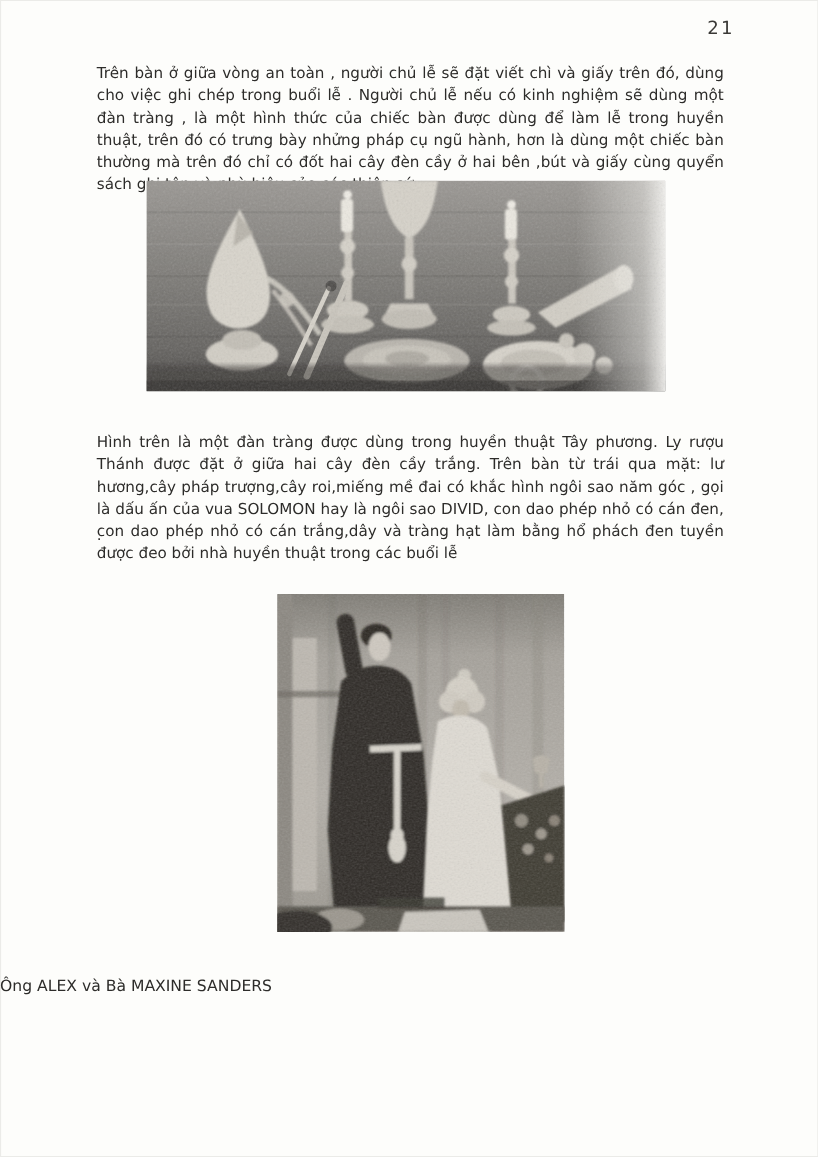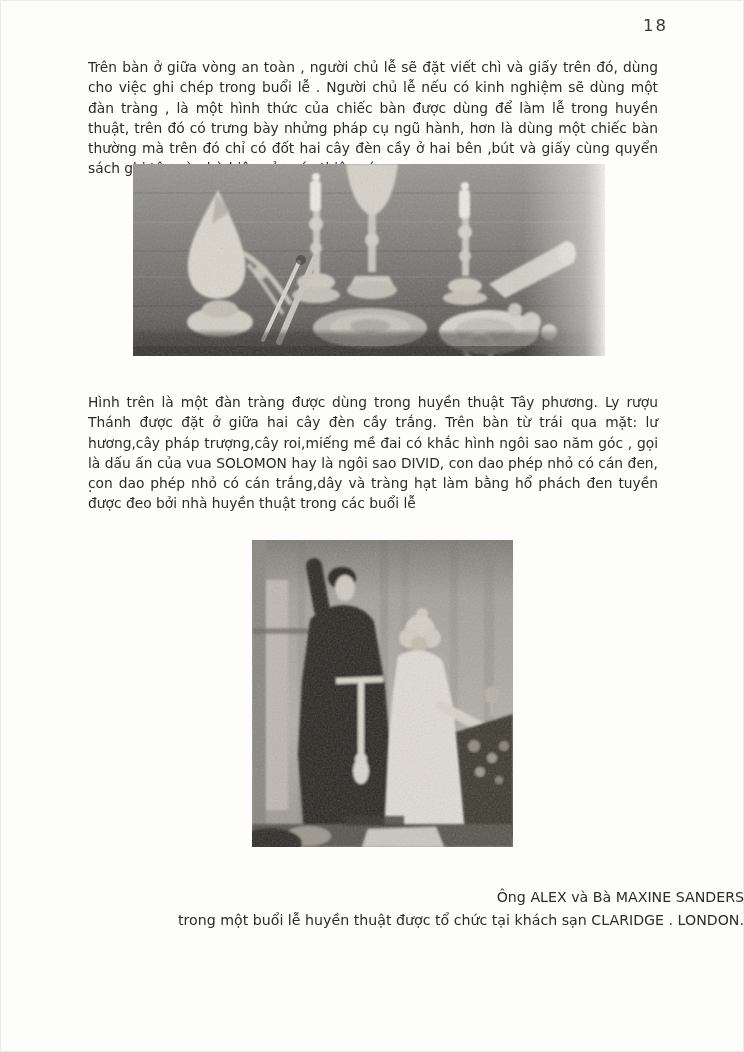--- a/index.html
+++ b/index.html
@@ -40,32 +40,32 @@
     overflow: hidden;
   }
   .photo1 { left: 133px; top: 164px; width: 472px; height: 192px; }
   .photo2 { left: 252px; top: 540px; width: 261px; height: 307px; }
   .photo svg { display: block; }
   .caption {
     position: absolute;
     left: 0;
     top: 886px;
     width: 744px;
-    text-align: right;
+    text-align: left;
     font-size: 14.2px;
     line-height: 22.5px;
     color: #2d2c2a;
   }
 </style>
 </head>
 <body>
 
 <div class="page">
 
-  <div class="page-number">18</div>
+  <div class="page-number">21</div>
 
   <p class="para para1">Trên bàn ở giữa vòng an toàn , người chủ lễ sẽ đặt viết chì và giấy trên đó, dùng cho việc ghi chép trong buổi lễ . Người chủ lễ nếu có kinh nghiệm sẽ dùng một đàn tràng , là một hình thức của chiếc bàn được dùng để làm lễ trong huyền thuật, trên đó có trưng bày nhửng pháp cụ ngũ hành, hơn là dùng một chiếc bàn thường mà trên đó chỉ có đốt hai cây đèn cầy ở hai bên ,bút và giấy cùng quyển sách ghi tên và phù hiệu của các thiên sứ.</p>
 
   <figure class="photo photo1" aria-label="altar-ritual-objects-photo">
     <svg width="472" height="192" viewBox="0 0 472 192">
       <defs>
         <linearGradient id="p1bg" x1="0" y1="0" x2="0" y2="1">
           <stop offset="0" stop-color="#9a9793"></stop>
           <stop offset="0.45" stop-color="#7d7b77"></stop>
           <stop offset="0.8" stop-color="#64625f"></stop>
@@ -248,16 +248,15 @@
         <ellipse cx="56" cy="296" rx="23" ry="10" fill="#9a958c"></ellipse>
         <ellipse cx="18" cy="303" rx="32" ry="15" fill="#2e2b26"></ellipse>
         <rect x="92" y="276" width="60" height="10" fill="#36332c" opacity="0.8"></rect>
       </g>
       <rect width="261" height="307" filter="url(#grain2)" opacity="0.24"></rect>
     </svg>
   </figure>
 
   <div class="caption">
     <div>Ông ALEX và Bà MAXINE SANDERS</div>
-    <div>trong một buổi lễ huyền thuật được tổ chức tại khách sạn CLARIDGE . LONDON.</div>
   </div>
 
 </div>
 
 </body></html>

